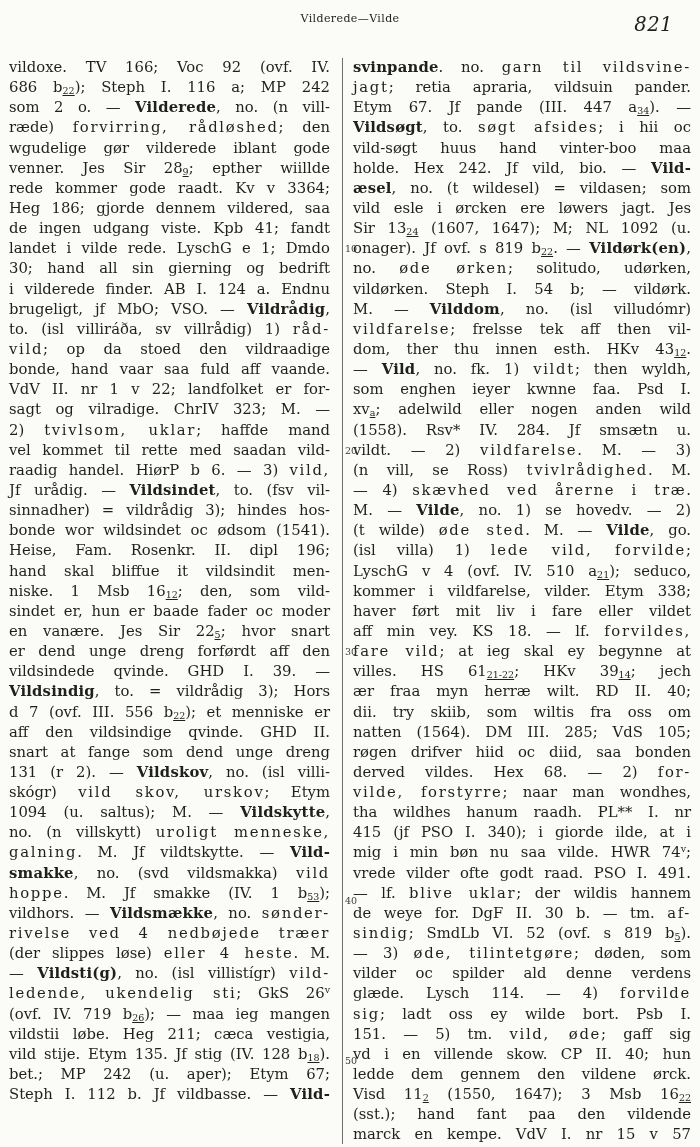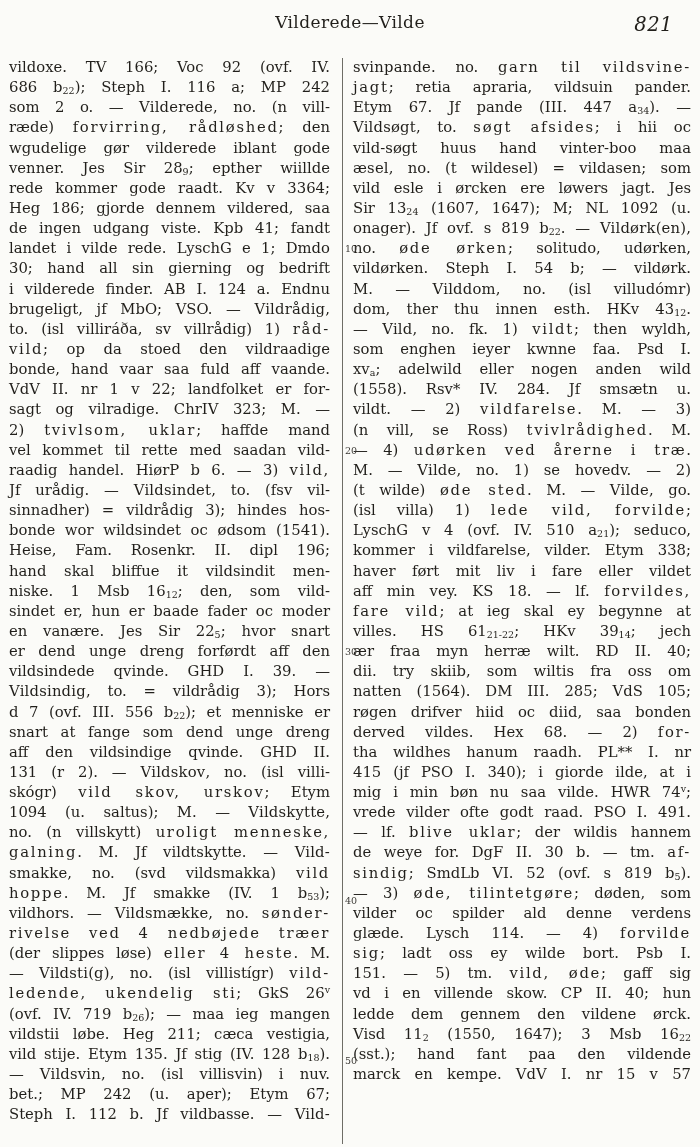--- a/index.html
+++ b/index.html
@@ -14,21 +14,21 @@
     position:relative;
     width:700px;height:1147px;
     background:var(--paper);
     color:var(--ink);
     font-family:"DejaVu Serif","Liberation Serif",serif;
     overflow:hidden;
   }
   .header{position:absolute;top:12px;left:0;width:700px;height:26px;}
   .running-head{
     display:block;text-align:center;
-    font-size:17px;letter-spacing:0.4px;
+    font-size:11px;letter-spacing:0.4px;
   }
   .page-number{
     position:absolute;top:1px;right:27px;
     font-size:19.5px;letter-spacing:0.5px;font-style:italic;
   }
   .body{
     position:absolute;top:57px;left:9px;width:682px;height:1089px;
     display:flex;
     justify-content:center;
   }
@@ -45,24 +45,24 @@
     font-size:9.5px;color:var(--linenum);
     line-height:12px;
   }
   .ln{
     height:var(--lh);line-height:var(--lh);
     text-align:justify;
     -moz-text-align-last:justify;
     text-align-last:justify;
     white-space:normal;
   }
-  .ln b{font-weight:normal;letter-spacing:0.2px;}
+  .ln b{font-weight:bold;letter-spacing:0.2px;}
   .ln .sp{letter-spacing:1.7px;}
   .ln sub,.ln sup{font-size:9.5px;line-height:0;}
-  .ln sub{vertical-align:-2px;}
+  .ln sub{vertical-align:-2px;text-decoration:underline;}
   .ln sup{vertical-align:5px;}
 </style>
 </head>
 <body>
 
 <div class="page">
   <div class="header">
     <span class="running-head">Vilderede—Vilde</span>
     <span class="page-number">821</span>
   </div>
@@ -94,84 +94,86 @@
         <div class="ln">bonde wor wildsindet oc ødsom (1541).</div>
         <div class="ln">Heise, Fam. Rosenkr. II. dipl 196;</div>
         <div class="ln">hand skal bliffue it vildsindit men-</div>
         <div class="ln">niske. 1 Msb 16<sub>12</sub>; den, som vild-</div>
         <div class="ln">sindet er, hun er baade fader oc moder</div>
         <div class="ln">en vanære. Jes Sir 22<sub>5</sub>; hvor snart</div>
         <div class="ln">er dend unge dreng forførdt aff den</div>
         <div class="ln">vildsindede qvinde. GHD I. 39. —</div>
         <div class="ln"><b>Vildsindig</b>, to. = vildrådig 3); Hors</div>
         <div class="ln">d 7 (ovf. III. 556 b<sub>22</sub>); et menniske er</div>
+        <div class="ln">aff den vildsindige qvinde. GHD II.</div>
         <div class="ln">snart at fange som dend unge dreng</div>
-        <div class="ln">aff den vildsindige qvinde. GHD II.</div>
         <div class="ln">131 (r 2). — <b>Vildskov</b>, no. (isl villi-</div>
         <div class="ln">skógr) <span class="sp">vild skov, urskov</span>; Etym</div>
         <div class="ln">1094 (u. saltus); M. — <b>Vildskytte</b>,</div>
         <div class="ln">no. (n villskytt) <span class="sp">uroligt menneske,</span></div>
         <div class="ln"><span class="sp">galning</span>. M. Jf vildtskytte. — <b>Vild-</b></div>
         <div class="ln"><b>smakke</b>, no. (svd vildsmakka) <span class="sp">vild</span></div>
         <div class="ln"><span class="sp">hoppe</span>. M. Jf smakke (IV. 1 b<sub>53</sub>);</div>
         <div class="ln">vildhors. — <b>Vildsmække</b>, no. <span class="sp">sønder-</span></div>
         <div class="ln"><span class="sp">rivelse ved 4 nedbøjede træer</span></div>
         <div class="ln">(der slippes løse) <span class="sp">eller 4 heste</span>. M.</div>
         <div class="ln">— <b>Vildsti(g)</b>, no. (isl villistígr) <span class="sp">vild-</span></div>
         <div class="ln"><span class="sp">ledende, ukendelig sti</span>; GkS 26<sup>v</sup></div>
         <div class="ln">(ovf. IV. 719 b<sub>26</sub>); — maa ieg mangen</div>
         <div class="ln">vildstii løbe. Heg 211; cæca vestigia,</div>
         <div class="ln">vild stije. Etym 135. Jf stig (IV. 128 b<sub>18</sub>).</div>
-        <div class="ln">— <b>Vildsvin</b>, no. (isl villisvin) i nuv.</div>
         <div class="ln">bet.; MP 242 (u. aper); Etym 67;</div>
         <div class="ln">Steph I. 112 b. Jf vildbasse. — <b>Vild-</b></div>
       </div>
     <div class="gutter" id="gutter">
       <div class="rule"></div>
     <span class="gnum" style="top: 186.35px;">10</span>
         <span class="gnum" style="top: 387.85px;">20</span>
         <span class="gnum" style="top: 589.35px;">30</span>
         <span class="gnum" style="top: 826px; margin-top: 12px;">40</span>
         <span class="gnum" style="top: 998px;">50</span>
       </div>
     <div class="col col-right" id="col-right">
         <div class="ln"><b>svinpande</b>. no. <span class="sp">garn til vildsvine-</span></div>
         <div class="ln"><span class="sp">jagt</span>; retia apraria, vildsuin pander.</div>
         <div class="ln">Etym 67. Jf pande (III. 447 a<sub>34</sub>). —</div>
         <div class="ln"><b>Vildsøgt</b>, to. <span class="sp">søgt afsides</span>; i hii oc</div>
         <div class="ln">vild-søgt huus hand vinter-boo maa</div>
+        <div class="ln">holde. Hex 242. Jf vild, bio. — <b>Vild-</b></div>
         <div class="ln"><b>æsel</b>, no. (t wildesel) = vildasen; som</div>
         <div class="ln">vild esle i ørcken ere løwers jagt. Jes</div>
         <div class="ln">Sir 13<sub>24</sub> (1607, 1647); M; NL 1092 (u.</div>
         <div class="ln">onager). Jf ovf. s 819 b<sub>22</sub>. — <b>Vildørk(en)</b>,</div>
         <div class="ln">no. <span class="sp">øde ørken</span>; solitudo, udørken,</div>
         <div class="ln">vildørken. Steph I. 54 b; — vildørk.</div>
         <div class="ln">M. — <b>Vilddom</b>, no. (isl villudómr)</div>
+        <div class="ln"><span class="sp">vildfarelse</span>; frelsse tek aff then vil-</div>
         <div class="ln">dom, ther thu innen esth. HKv 43<sub>12</sub>.</div>
         <div class="ln">— <b>Vild</b>, no. fk. 1) <span class="sp">vildt</span>; then wyldh,</div>
         <div class="ln">som enghen ieyer kwnne faa. Psd I.</div>
         <div class="ln">xv<sub>a</sub>; adelwild eller nogen anden wild</div>
         <div class="ln">(1558). Rsv* IV. 284. Jf smsætn u.</div>
         <div class="ln">vildt. — 2) <span class="sp">vildfarelse</span>. M. — 3)</div>
         <div class="ln">(n vill, se Ross) <span class="sp">tvivlrådighed</span>. M.</div>
-        <div class="ln">— 4) <span class="sp">udørken ved årerne i træ</span>.</div>
+        <div class="ln">— 4) <span class="sp">skævhed ved årerne i træ</span>.</div>
         <div class="ln">M. — <b>Vilde</b>, no. 1) se hovedv. — 2)</div>
         <div class="ln">(t wilde) <span class="sp">øde sted</span>. M. — <b>Vilde</b>, go.</div>
         <div class="ln">(isl villa) 1) <span class="sp">lede vild, forvilde</span>;</div>
         <div class="ln">LyschG v 4 (ovf. IV. 510 a<sub>21</sub>); seduco,</div>
         <div class="ln">kommer i vildfarelse, vilder. Etym 338;</div>
         <div class="ln">haver ført mit liv i fare eller vildet</div>
         <div class="ln">aff min vey. KS 18. — lf. <span class="sp">forvildes,</span></div>
         <div class="ln"><span class="sp">fare vild</span>; at ieg skal ey begynne at</div>
         <div class="ln">villes. HS 61<sub>21-22</sub>; HKv 39<sub>14</sub>; jech</div>
         <div class="ln">ær fraa myn herræ wilt. RD II. 40;</div>
         <div class="ln">dii. try skiib, som wiltis fra oss om</div>
         <div class="ln">natten (1564). DM III. 285; VdS 105;</div>
         <div class="ln">røgen drifver hiid oc diid, saa bonden</div>
         <div class="ln">derved vildes. Hex 68. — 2) <span class="sp">for-</span></div>
+        <div class="ln"><span class="sp">vilde, forstyrre</span>; naar man wondhes,</div>
         <div class="ln">tha wildhes hanum raadh. PL** I. nr</div>
         <div class="ln">415 (jf PSO I. 340); i giorde ilde, at i</div>
         <div class="ln">mig i min bøn nu saa vilde. HWR 74<sup>v</sup>;</div>
         <div class="ln">vrede vilder ofte godt raad. PSO I. 491.</div>
         <div class="ln">— lf. <span class="sp">blive uklar</span>; der wildis hannem</div>
         <div class="ln">de weye for. DgF II. 30 b. — tm. <span class="sp">af-</span></div>
         <div class="ln"><span class="sp">sindig</span>; SmdLb VI. 52 (ovf. s 819 b<sub>5</sub>).</div>
         <div class="ln">— 3) <span class="sp">øde, tilintetgøre</span>; døden, som</div>
         <div class="ln">vilder oc spilder ald denne verdens</div>
         <div class="ln">glæde. Lysch 114. — 4) <span class="sp">forvilde</span></div>

